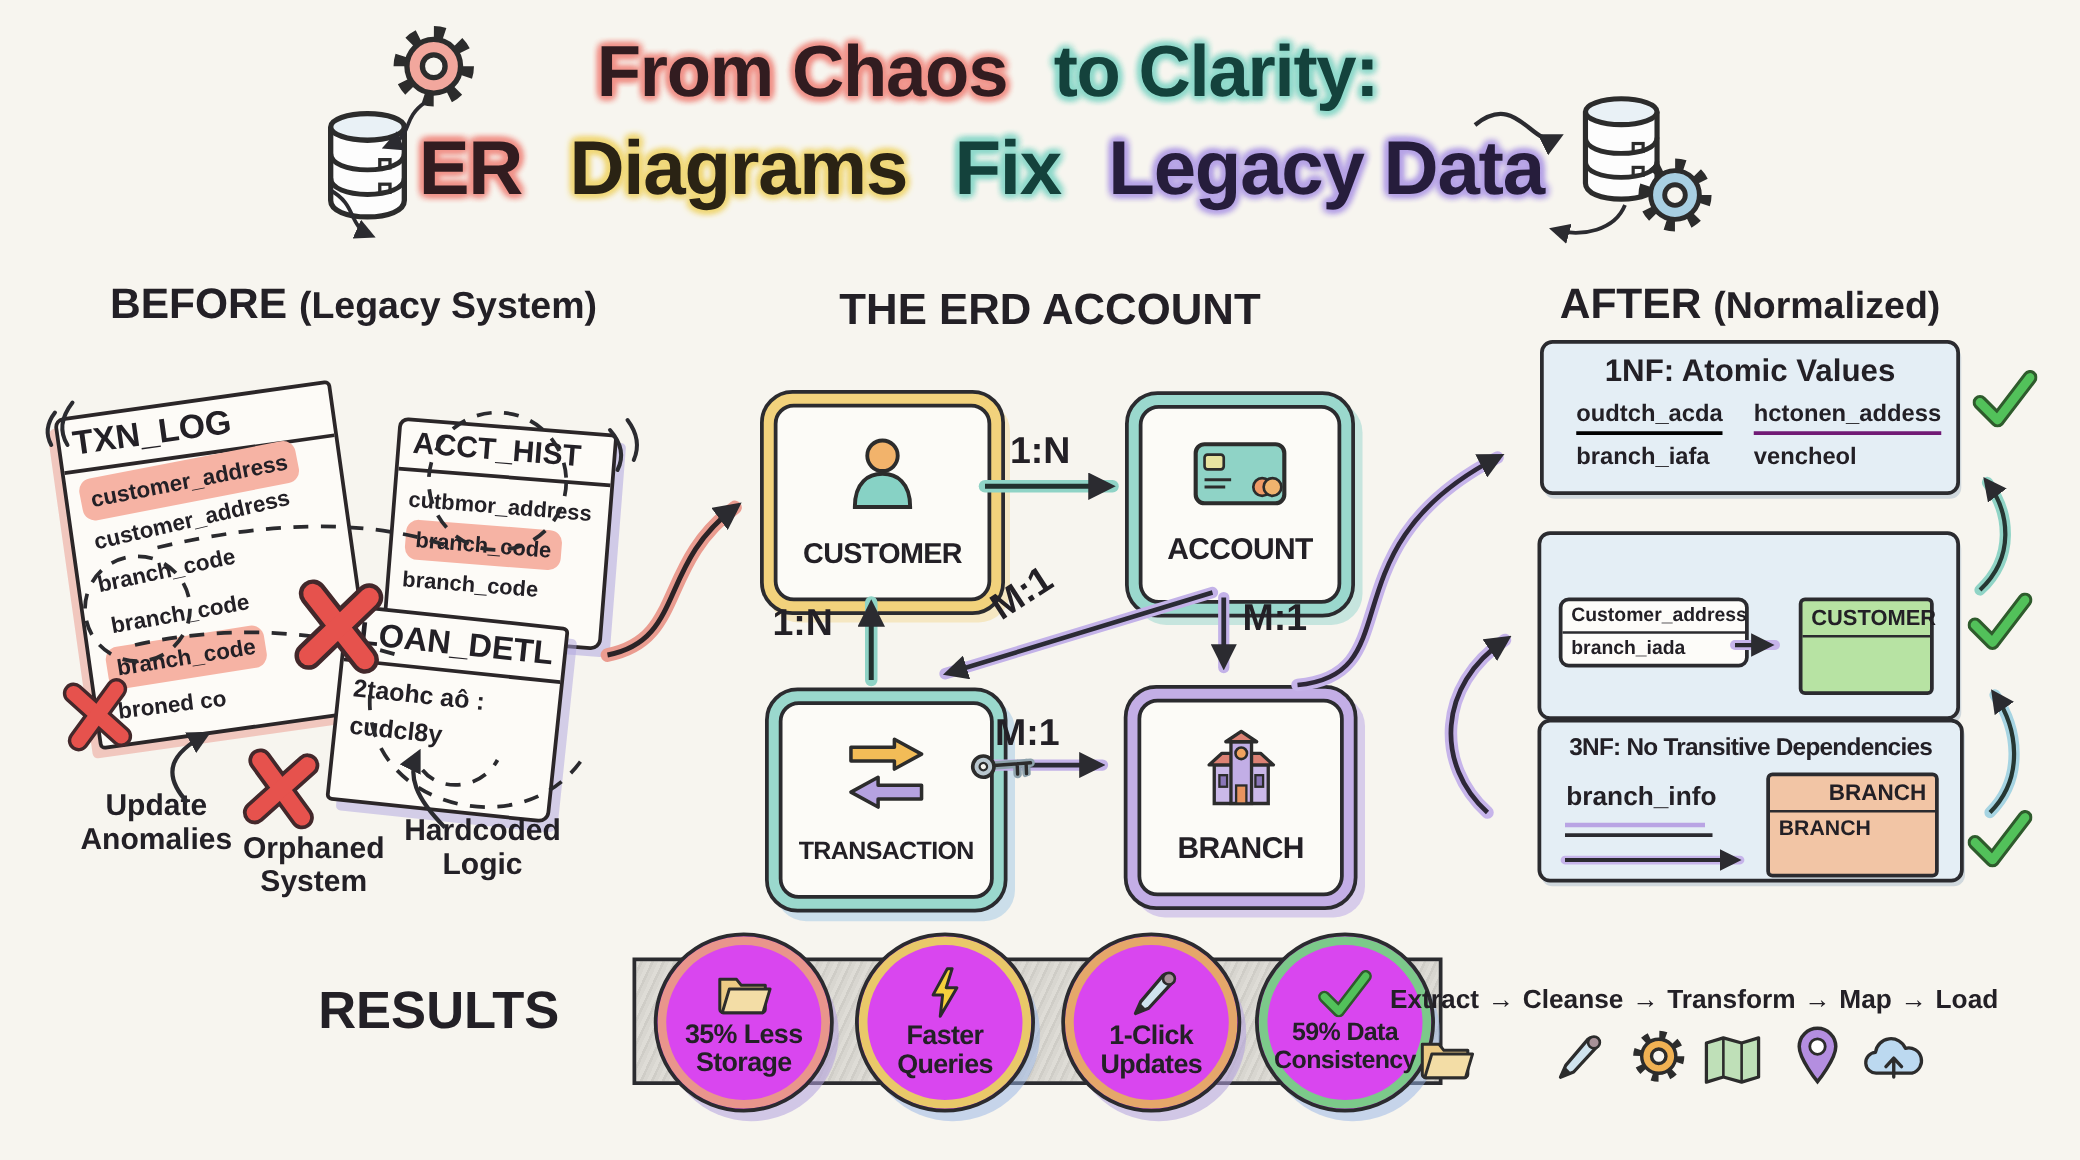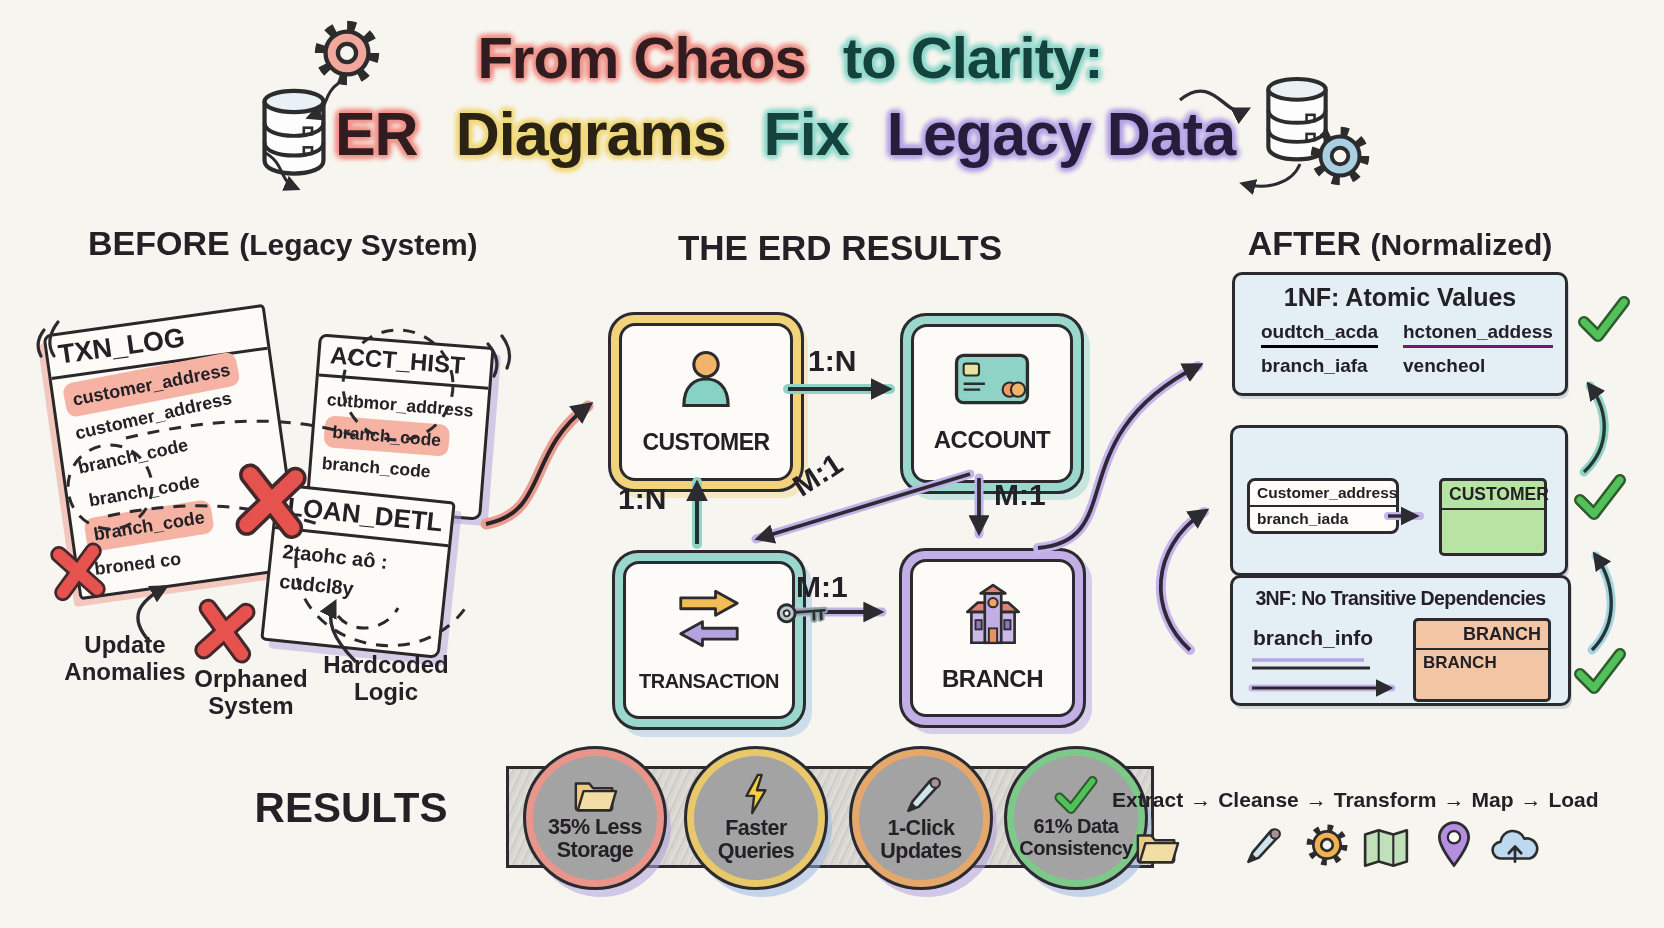--- a/index.html
+++ b/index.html
@@ -65,21 +65,21 @@
   .u-teal{border-bottom:3px solid #000000;padding-bottom:2px;}
   .u-purple{border-bottom:3px solid #701a75;padding-bottom:2px;}
   .mini-box{position:absolute;background:#fdfcf9;border:3px solid #2b2b2f;border-radius:8px;}
   .mini-row{font-weight:bold;white-space:nowrap;padding:3px 7px;}
   .gbox{position:absolute;background:#b7e3a3;border:3px solid #2b2b2f;border-radius:5px;}
   .obox{position:absolute;background:#f2c5a5;border:3px solid #2b2b2f;border-radius:5px;}
 
   
   .bar{left:506px;top:766px;width:642px;height:96px;z-index:4;border:3px solid #2b2b2f;
     background:repeating-linear-gradient(115deg,#dedcd6 0 3px,#cfcdc7 3px 5px,#d8d6d0 5px 8px);}
-  .rc{width:138px;height:138px;border-radius:50%;border:3.5px solid #2b2b2f;background:#a3a3a3;z-index:8;
+  .rc{width:138px;height:138px;border-radius:50%;border:3.5px solid #2b2b2f;background:#d946ef;z-index:8;
     display:flex;flex-direction:column;align-items:center;justify-content:center;gap:2px;}
   .rc-label{font-weight:bold;text-align:center;line-height:1.08;font-size:21.5px;letter-spacing:-0.5px;}
   .rc1{left:523px;top:746px;box-shadow:inset 0 0 0 7px #e9958c,6px 9px 0 -2px rgba(178,160,222,.55);}
   .rc2{left:684px;top:746px;box-shadow:inset 0 0 0 7px #e9c869,6px 9px 0 -2px rgba(150,180,230,.5);}
   .rc3{left:849px;top:746px;box-shadow:inset 0 0 0 7px #e5a76a,6px 9px 0 -2px rgba(178,160,222,.55);}
   .rc4{left:1004px;top:746px;box-shadow:inset 0 0 0 7px #7cc98a,6px 9px 0 -2px rgba(150,180,230,.5);}
   .rc4 .rc-label{font-size:20px;}
   .results-head{left:236px;top:784px;width:230px;font-size:42px;font-weight:bold;text-align:center;z-index:8;}
 
   
@@ -205,21 +205,21 @@
       <use href="#db" width="70" height="92"></use>
     </svg>
   <svg class="abs hdr-icon gear-blue" style="left:1310px;top:126px" width="60" height="60">
       <use href="#gear" width="60" height="60"></use>
     </svg>
 
   <div class="abs sec-head" style="left:88px;top:224px">
     <span>BEFORE</span>
     <span class="sec-note">(Legacy System)</span>
   </div>
-  <div class="abs sec-head ctr" style="left:620px;top:228px;width:440px;font-size:35px">THE ERD RESULTS</div>
+  <div class="abs sec-head ctr" style="left:620px;top:228px;width:440px;font-size:35px">THE ERD ACCOUNT</div>
   <div class="abs sec-head ctr" style="left:1230px;top:224px;width:340px">
     <span>AFTER</span>
     <span class="sec-note">(Normalized)</span>
   </div>
 
   <div class="abs paper txn">
     <div class="paper-title">TXN_LOG</div>
     <div class="paper-rows">
       <div class="prow"><span class="pill">customer_address</span></div>
       <div class="prow">customer_address</div>
@@ -352,21 +352,21 @@
     <div class="rc-label">
       <div>1-Click</div>
       <div>Updates</div>
     </div>
   </div>
   <div class="abs rc rc4">
     <svg width="44" height="38">
         <use href="#check" width="44" height="38"></use>
       </svg>
     <div class="rc-label">
-      <div>61% Data</div>
+      <div>59% Data</div>
       <div>Consistency</div>
     </div>
   </div>
 
   <div class="abs etl-line">
     <span>Extract</span>
     <span>→</span>
     <span>Cleanse</span>
     <span>→</span>
     <span>Transform</span>

